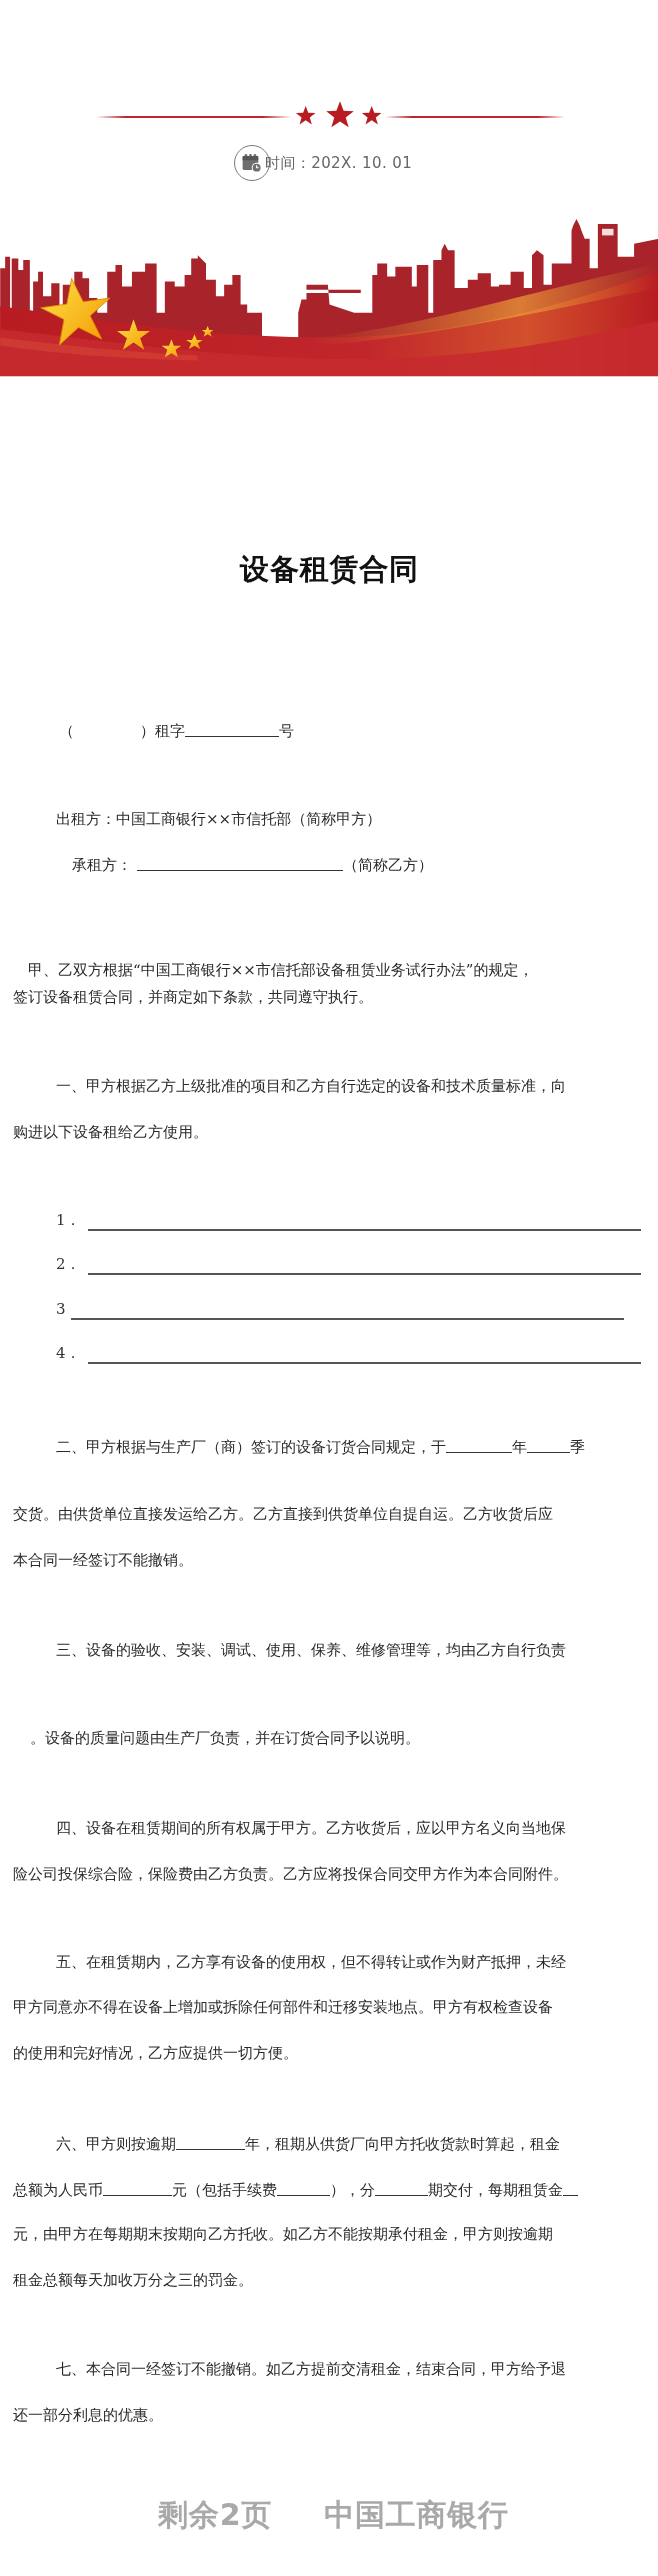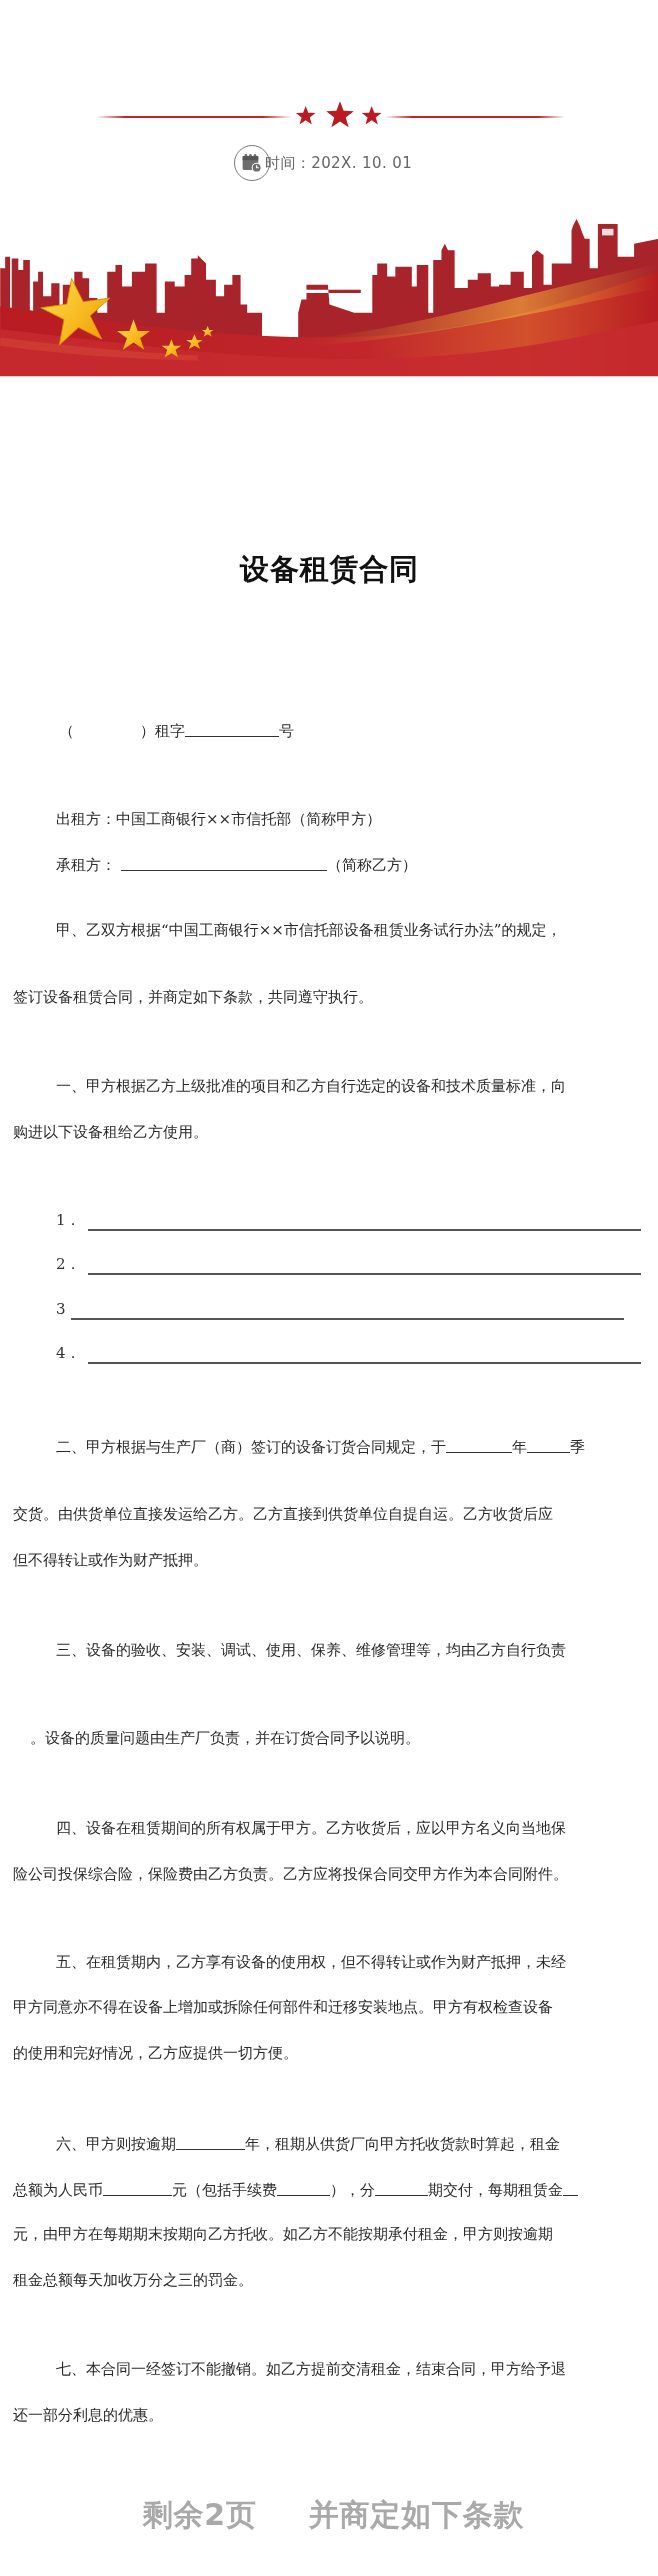--- a/index.html
+++ b/index.html
@@ -158,25 +158,25 @@
 <h1 class="doc-title">设备租赁合同</h1>
 
 <div class="line" style="top:719px; padding-left:59px;">
   <span>（</span><span style="display:inline-block;width:66px;"></span><span>）租字</span><span class="blank" style="width:94px;"></span><span>号</span>
 </div>
 
 <div class="line" style="top:809px; padding-left:56px;">
   <span>出租方：</span><span>中国工商银行××市信托部（简称甲方）</span>
 </div>
 
-<div class="line" style="top:853px; padding-left:56px;">
+<div class="line" style="top:853px; padding-left:72px;">
   <span>承租方：</span><span class="blank" style="width:206px; margin-left:5px;"></span><span>（简称乙方）</span>
 </div>
 
-<div class="line indent" style="top:920px;">甲、乙双方根据“中国工商银行××市信托部设备租赁业务试行办法”的规定，</div>
+<div class="line indent" style="top:960px;padding-left:28px;">甲、乙双方根据“中国工商银行××市信托部设备租赁业务试行办法”的规定，</div>
 <div class="line flush" style="top:987px;">签订设备租赁合同，并商定如下条款，共同遵守执行。</div>
 
 <div class="line indent" style="top:1076px;">一、甲方根据乙方上级批准的项目和乙方自行选定的设备和技术质量标准，向</div>
 <div class="line flush" style="top:1122px;">购进以下设备租给乙方使用。</div>
 
 <div class="list-row" style="top:1211px;">
   <span class="list-num" style="left:56px;top:0;">1．</span>
   <div class="list-line" style="left:88px;width:553px;top:18px;"></div>
 </div>
 <div class="list-row" style="top:1255px;">
@@ -189,21 +189,21 @@
 </div>
 <div class="list-row" style="top:1344px;">
   <span class="list-num" style="left:56px;top:0;">4．</span>
   <div class="list-line" style="left:88px;width:553px;top:18px;"></div>
 </div>
 
 <div class="line indent" style="top:1435px;">
   <span>二、甲方根据与生产厂（商）签订的设备订货合同规定，于</span><span class="blank" style="width:66px;"></span><span>年</span><span class="blank" style="width:43px;"></span><span>季</span>
 </div>
 <div class="line flush" style="top:1504px;">交货。由供货单位直接发运给乙方。乙方直接到供货单位自提自运。乙方收货后应</div>
-<div class="line flush" style="top:1550px;">但不得转让或作为财产抵押。</div>
+<div class="line flush" style="top:1550px;">本合同一经签订不能撤销。</div>
 
 <div class="line indent" style="top:1640px;">三、设备的验收、安装、调试、使用、保养、维修管理等，均由乙方自行负责</div>
 <div class="line flush" style="top:1728px; padding-left:30px;">。设备的质量问题由生产厂负责，并在订货合同予以说明。</div>
 
 <div class="line indent" style="top:1818px;">四、设备在租赁期间的所有权属于甲方。乙方收货后，应以甲方名义向当地保</div>
 <div class="line flush" style="top:1864px;">险公司投保综合险，保险费由乙方负责。乙方应将投保合同交甲方作为本合同附件。</div>
 
 <div class="line indent" style="top:1952px;">五、在租赁期内，乙方享有设备的使用权，但不得转让或作为财产抵押，未经</div>
 <div class="line flush" style="top:1997px;">甲方同意亦不得在设备上增加或拆除任何部件和迁移安装地点。甲方有权检查设备</div>
 <div class="line flush" style="top:2043px;">的使用和完好情况，乙方应提供一切方便。</div>
@@ -214,15 +214,15 @@
 <div class="line flush" style="top:2178px;">
   <span>总额为人民币</span><span class="blank" style="width:69px;"></span><span>元（包括手续费</span><span class="blank" style="width:53px;"></span><span>），分</span><span class="blank" style="width:53px;"></span><span>期交付，每期租赁金</span><span class="blank" style="width:15px;"></span>
 </div>
 <div class="line flush" style="top:2224px;">元，由甲方在每期期末按期向乙方托收。如乙方不能按期承付租金，甲方则按逾期</div>
 <div class="line flush" style="top:2270px;">租金总额每天加收万分之三的罚金。</div>
 
 <div class="line indent" style="top:2359px;">七、本合同一经签订不能撤销。如乙方提前交清租金，结束合同，甲方给予退</div>
 <div class="line flush" style="top:2405px;">还一部分利息的优惠。</div>
 
 <div class="footer-note">
-  <span>剩余2页</span><span class="footer-gap"></span><span>并商定如下条款</span>
+  <span>剩余2页</span><span class="footer-gap"></span><span>中国工商银行</span>
 </div>
 
 
 </body></html>

